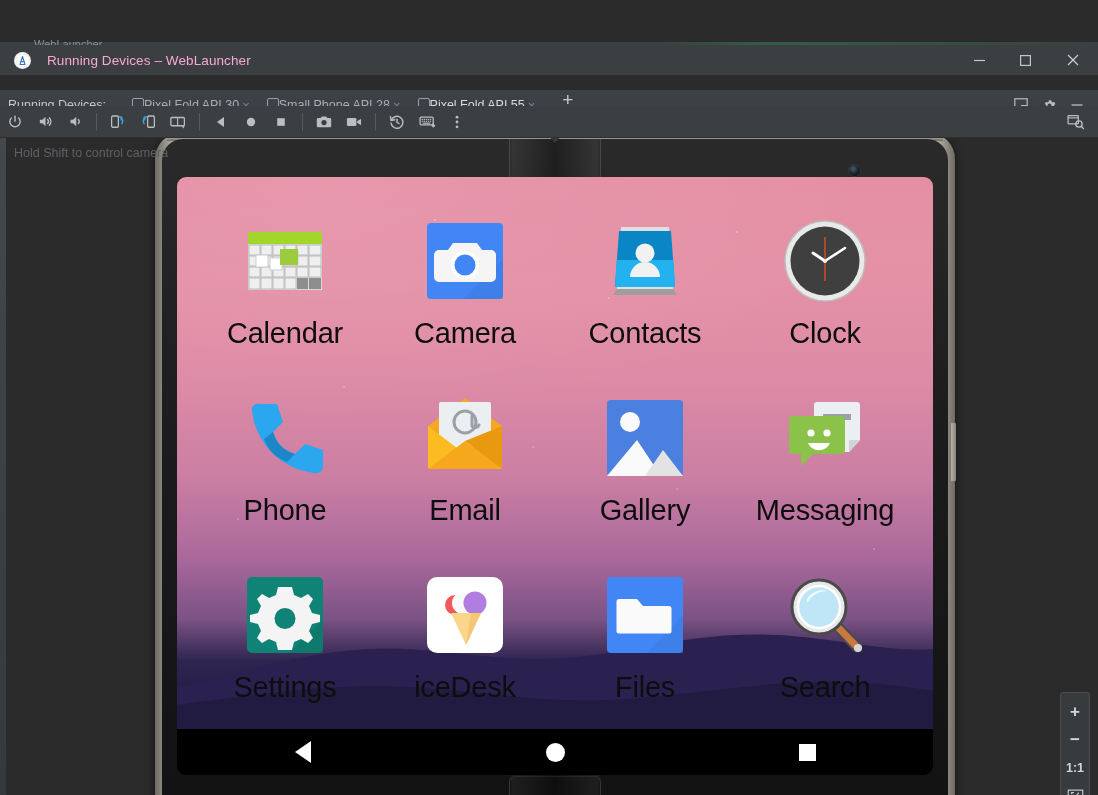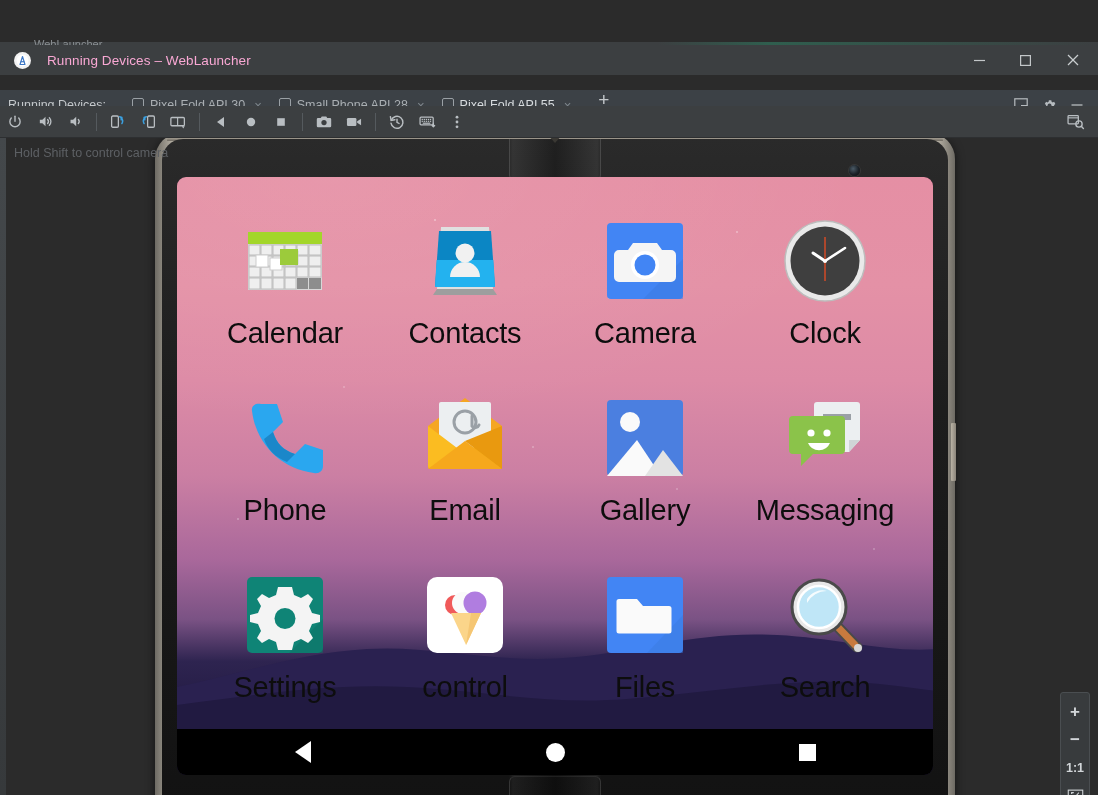--- a/index.html
+++ b/index.html
@@ -46,21 +46,21 @@
   .tw-header {
     position: absolute; left: 0; top: 48px; width: 1098px; height: 31px;
     background: #3c4146; display: flex; align-items: center;
     border-bottom: 1px solid #323539;
   }
   .tw-label {
     margin-left: 8px; font-size: 12.5px; color: #c4c8cb; white-space: nowrap;
   }
   .tabs { display: flex; align-items: stretch; height: 31px; margin-left: 18px; }
   .tab {
-    display: flex; align-items: center; gap: 6px; padding: 0 9px 0 8px;
+    display: flex; align-items: center; padding: 0 9px 0 8px;
     height: 31px; position: relative; cursor: default;
   }
   .tab-label { font-size: 12.5px; color: #a9aeb2; white-space: nowrap; }
   .tab.active .tab-label { color: #d7dbde; }
   .tab.active::after {
     content: ""; position: absolute; left: 2px; right: 2px; bottom: 0;
     height: 2px; background: #4a88c7;
   }
   .tab-close { font-size: 13px; color: #7e868c; margin-left: 3px; }
   .dev-icon { width: 12px; height: 15px; position: relative; flex: 0 0 auto; }
@@ -546,42 +546,42 @@
                 <rect x="17" y="40" width="12" height="12" fill="#ffffff" stroke="#cdcdcd"></rect>
                 <rect x="41" y="34" width="18" height="16" fill="#9ccb3b"></rect>
               </svg>
             </div>
             <div class="app-label">Calendar</div>
           </div>
 
           <div class="app">
             <div class="app-ico">
               <svg width="92" height="92" viewBox="0 0 92 92">
+                <rect x="8" y="8" width="76" height="76" rx="4" fill="#4285f4"></rect>
+                <path d="M84 44 L84 84 L44 84 Z" fill="#3a77dd" opacity=".45"></path>
+                <path d="M34 28 H58 L63 35 H72 A5 5 0 0 1 77 40 V62 A5 5 0 0 1 72 67 H20 A5 5 0 0 1 15 62 V40 A5 5 0 0 1 20 35 H29 Z" fill="#f5f5f5"></path>
+                <circle cx="46" cy="50" r="14" fill="#ffffff"></circle>
+                <circle cx="46" cy="50" r="10.5" fill="#4285f4"></circle>
+              </svg>
+            </div>
+            <div class="app-label">Camera</div>
+          </div>
+
+          <div class="app">
+            <div class="app-ico">
+              <svg width="92" height="92" viewBox="0 0 92 92">
                 <path d="M18 74 H74 L78 80 H14 Z" fill="#9e9e9e"></path>
                 <path d="M22 12 H70 L74 74 H18 Z" fill="#e0e0e0"></path>
                 <path d="M20 16 H72 L76 72 H16 Z" fill="#0b86c4"></path>
                 <path d="M17.6 45 H74.4 L76 72 H16 Z" fill="#23b2ef"></path>
                 <circle cx="46" cy="38" r="9.5" fill="#f1f1f1"></circle>
                 <path d="M31 62 A15 15 0 0 1 61 62 Z" fill="#f1f1f1"></path>
               </svg>
             </div>
             <div class="app-label">Contacts</div>
-          </div>
-
-          <div class="app">
-            <div class="app-ico">
-              <svg width="92" height="92" viewBox="0 0 92 92">
-                <rect x="8" y="8" width="76" height="76" rx="4" fill="#4285f4"></rect>
-                <path d="M84 44 L84 84 L44 84 Z" fill="#3a77dd" opacity=".45"></path>
-                <path d="M34 28 H58 L63 35 H72 A5 5 0 0 1 77 40 V62 A5 5 0 0 1 72 67 H20 A5 5 0 0 1 15 62 V40 A5 5 0 0 1 20 35 H29 Z" fill="#f5f5f5"></path>
-                <circle cx="46" cy="50" r="14" fill="#ffffff"></circle>
-                <circle cx="46" cy="50" r="10.5" fill="#4285f4"></circle>
-              </svg>
-            </div>
-            <div class="app-label">Camera</div>
           </div>
 
           <div class="app">
             <div class="app-ico">
               <svg width="92" height="92" viewBox="0 0 92 92">
                 <circle cx="46" cy="46" r="40" fill="#e9e9e9"></circle>
                 <circle cx="46" cy="46" r="40" fill="none" stroke="#bdbdbd" stroke-width="1.5"></circle>
                 <circle cx="46" cy="46" r="34.5" fill="#3f3f3f"></circle>
                 <line x1="46" y1="46" x2="34" y2="38" stroke="#ffffff" stroke-width="3" stroke-linecap="round"></line>
                 <line x1="46" y1="46" x2="66" y2="33" stroke="#ffffff" stroke-width="2.6" stroke-linecap="round"></line>
@@ -661,21 +661,21 @@
             <div class="app-ico">
               <svg width="92" height="92" viewBox="0 0 92 92">
                 <rect x="8" y="8" width="76" height="76" rx="10" fill="#ffffff"></rect>
                 <circle cx="36" cy="36" r="10" fill="#f05a5a"></circle>
                 <circle cx="44" cy="34" r="11" fill="#fafafa"></circle>
                 <circle cx="56" cy="34" r="11.5" fill="#b07de0"></circle>
                 <path d="M32 44 L62 44 L47 76 Z" fill="#fbd58a"></path>
                 <path d="M47 76 L62 44 L52 44 Z" fill="#f5c673"></path>
               </svg>
             </div>
-            <div class="app-label">control</div>
+            <div class="app-label">iceDesk</div>
           </div>
 
           <div class="app">
             <div class="app-ico">
               <svg width="92" height="92" viewBox="0 0 92 92">
                 <rect x="8" y="8" width="76" height="76" rx="4" fill="#4285f4"></rect>
                 <path d="M84 46 L84 84 L48 84 Z" fill="#3a77dd" opacity=".4"></path>
                 <path d="M20 30 H38 L44 37 H70 A2.5 2.5 0 0 1 72.5 39.5 V62 A2.5 2.5 0 0 1 70 64.5 H20 A2.5 2.5 0 0 1 17.5 62 V32.5 A2.5 2.5 0 0 1 20 30 Z" fill="#fafafa"></path>
               </svg>
             </div>

